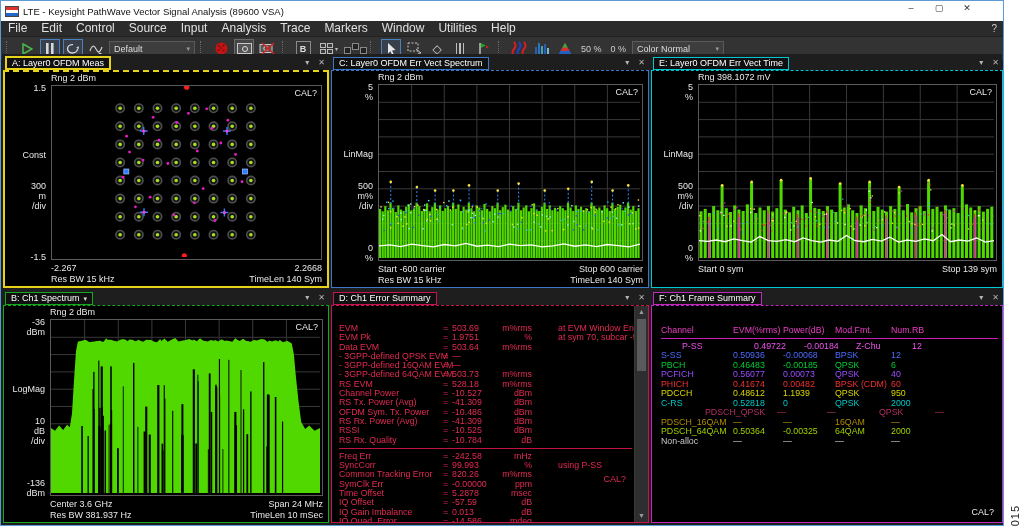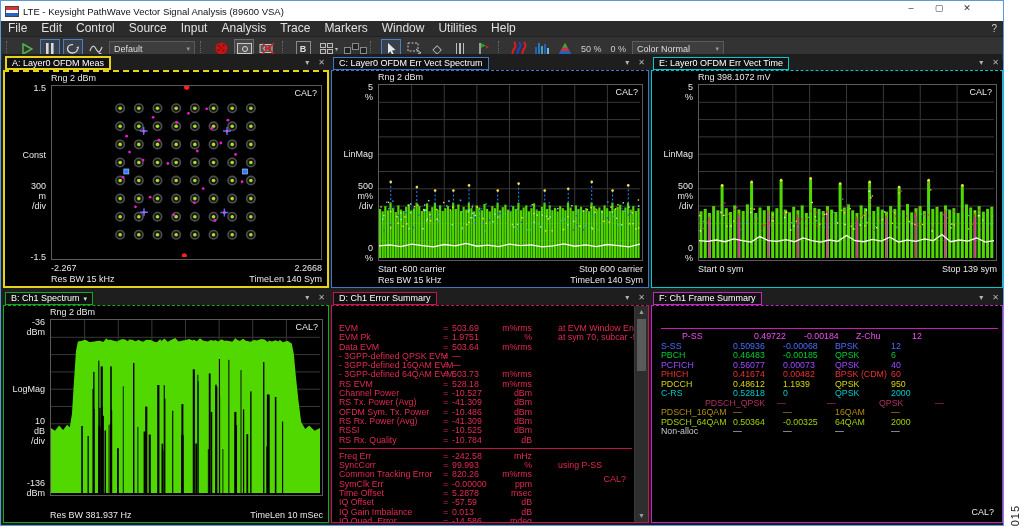--- a/index.html
+++ b/index.html
@@ -1224,20 +1224,24 @@
               <rect x="97.71704055212618" y="114.53200694444443" width="2.0751800411522634" height="58.46799305555557" fill="#000"></rect>
               <rect x="66.00724721364884" y="128.20020833333334" width="1.8073752572016462" height="44.799791666666664" fill="#000"></rect>
               <rect x="157.76969924554183" y="53.422159722222226" width="1.8277649176954733" height="119.57784027777777" fill="#000"></rect>
               <rect x="36.53022998113855" y="115.9628611111111" width="1.261349022633745" height="57.037138888888904" fill="#000"></rect>
               <rect x="215.8546727537723" y="74.48731250000002" width="2.233127572016461" height="98.51268749999998" fill="#000"></rect>
               <rect x="146.7588608967764" y="61.340513888888886" width="0.8681005658436214" height="111.65948611111111" fill="#000"></rect>
               <rect x="130.29862774348425" y="115.44746527777777" width="2.291268004115226" height="57.552534722222234" fill="#000"></rect>
               <rect x="42.509806627229075" y="88.89316666666667" width="1.1276298868312757" height="84.10683333333333" fill="#000"></rect>
             </svg>
           </div>
+        <div class="xrow r1">
+            <span>Center 3.6 GHz</span>
+            <span>Span 24 MHz</span>
+          </div>
         <div class="xrow r2">
             <span>Res BW 381.937  Hz</span>
             <span>TimeLen 10 mSec</span>
           </div>
       </div>
     </div>
 
     <div class="panel" style="--ac:#c81450">
       <div class="phead">
         <span class="ptab">
@@ -1413,20 +1417,27 @@
         <span class="ptab">
             <span>F: Ch1 Frame Summary</span>
           </span>
         <span class="pbtns">
             <span>▾</span>
             <span>✕</span>
           </span>
       </div>
       <div class="pcontent">
         <div class="framewrap" id="frame-table">
+            <div class="f-row f-head">
+              <span>Channel</span>
+              <span>EVM(%rms)</span>
+              <span>Power(dB)</span>
+              <span>Mod.Fmt.</span>
+              <span>Num.RB</span>
+            </div>
             <div class="f-sep"></div>
             <div class="f-row" style="color: rgb(240, 80, 240); margin-left: 21px;">
               <span>P-SS</span>
               <span>0.49722</span>
               <span>-0.00184</span>
               <span>Z-Chu</span>
               <span>12</span>
             </div>
             <div class="f-row" style="color: rgb(74, 108, 255);">
               <span>S-SS</span>

